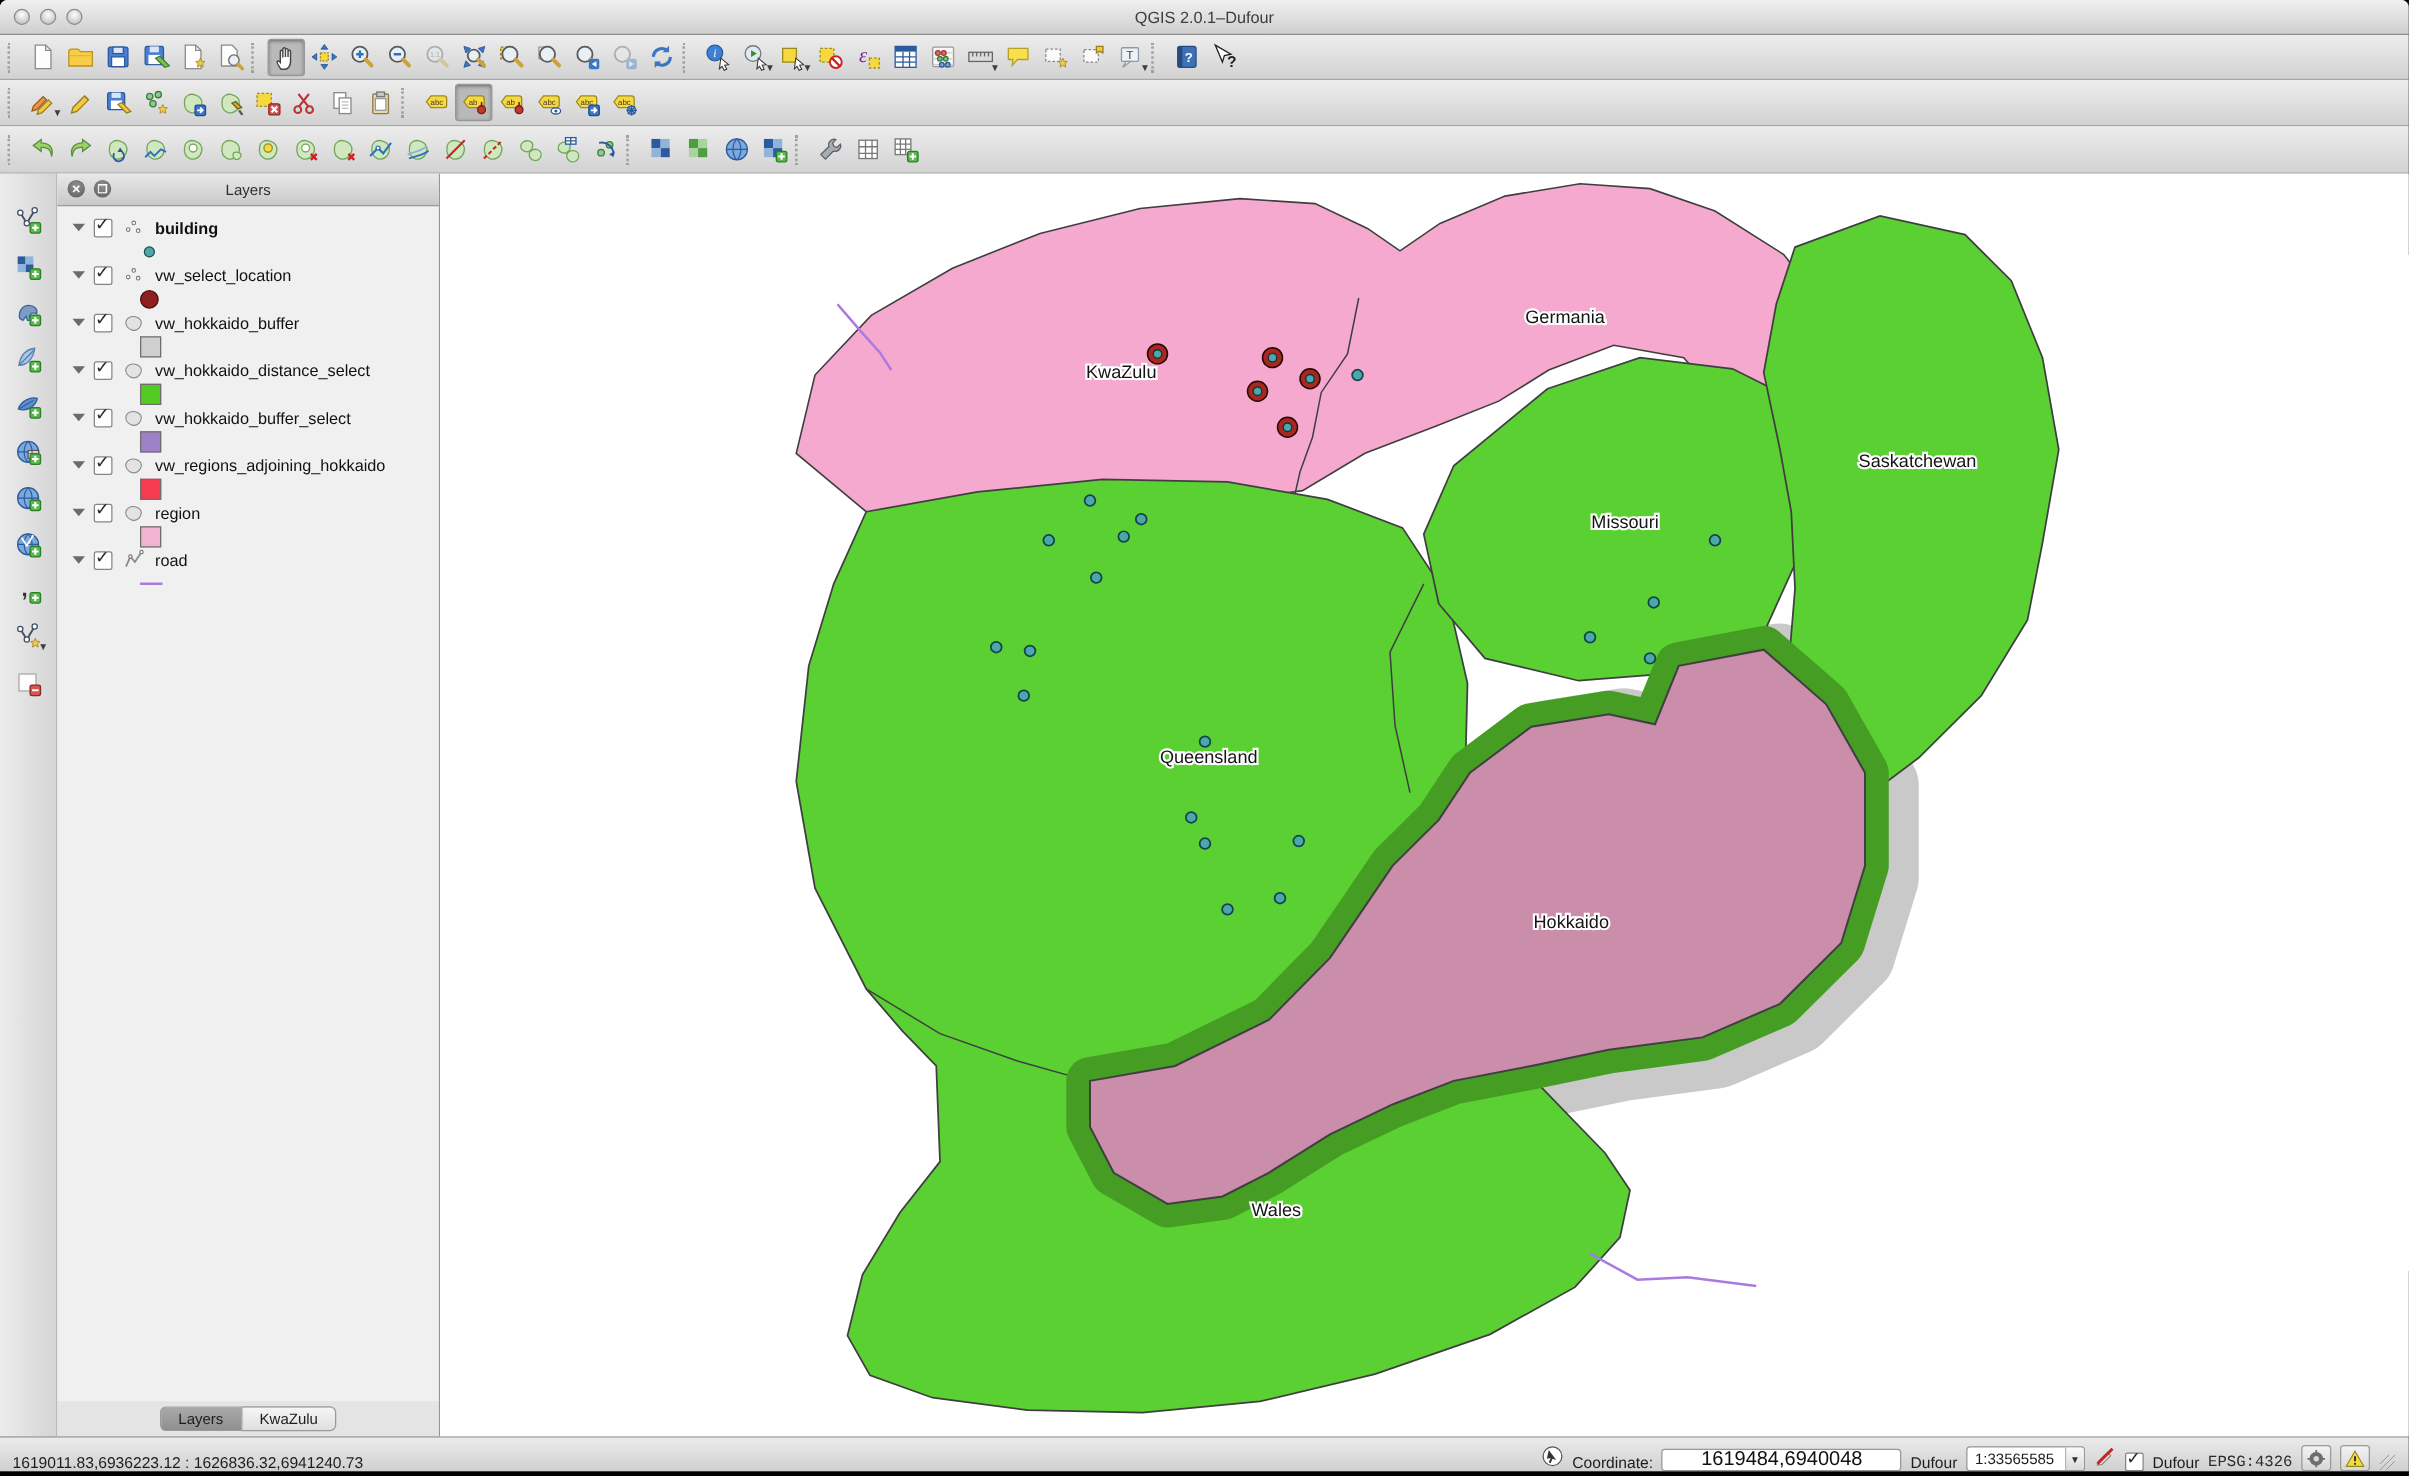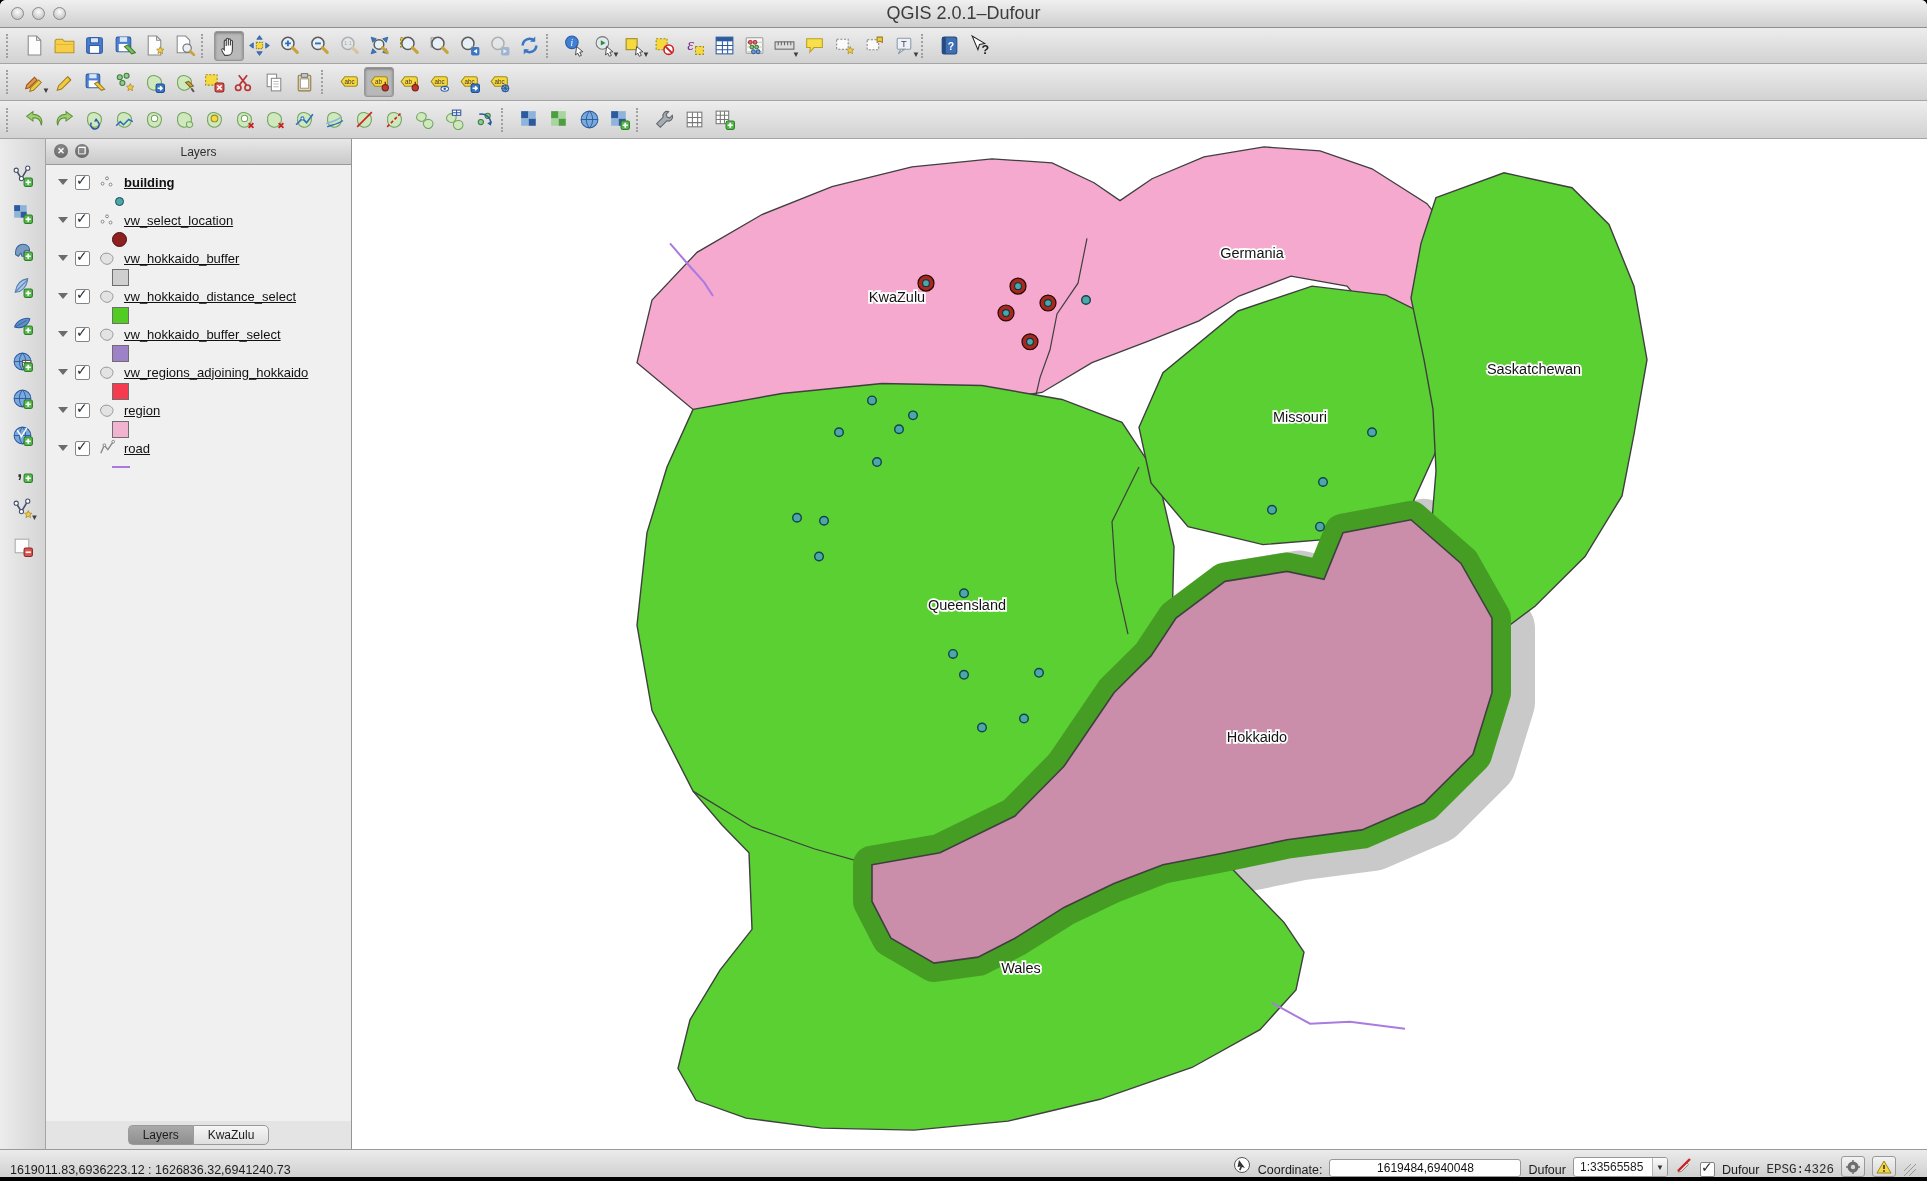--- a/index.html
+++ b/index.html
@@ -1,19 +1,19 @@
 <!DOCTYPE html>
 <html><head>
 <meta charset="utf-8">
 <style>
   html,body{margin:0;padding:0;background:#000;}
   body{width:1927px;height:1181px;position:relative;font-family:"Liberation Sans",sans-serif;-webkit-font-smoothing:antialiased;}
   #window{position:absolute;left:0;top:0;width:1927px;height:1177px;display:flex;flex-direction:column;background:#d8d8d8;border-radius:6px 6px 0 0;overflow:hidden;}
   
-  #titlebar{height:27px;flex:0 0 27px;background:linear-gradient(#f0f0f0,#cfcfcf);border-bottom:1px solid #8f8f8f;position:relative;display:flex;align-items:center;justify-content:center;font-size:18px;color:#3c3c3c;}
+  #titlebar{height:27px;flex:0 0 27px;background:linear-gradient(#f0f0f0,#cfcfcf);border-bottom:1px solid #8f8f8f;position:relative;display:flex;align-items:center;justify-content:center;font-size:13px;color:#3c3c3c;}
   .lights{position:absolute;left:11px;top:7px;display:flex;gap:8px;}
   .light{width:13px;height:13px;border-radius:50%;background:radial-gradient(circle at 50% 35%,#fdfdfd,#b5b5b5);border:1px solid #8a8a8a;box-sizing:border-box;}
   
   .toolbar{display:flex;align-items:center;padding:0 4px;background:linear-gradient(#ededed,#d2d2d2);border-bottom:1px solid #a5a5a5;flex:0 0 auto;}
   #tbrow1{height:35px;} #tbrow2{height:36px;} #tbrow3{height:37px;}
   .tbbtn{width:30px;height:30px;display:flex;align-items:center;justify-content:center;position:relative;border-radius:3px;flex:0 0 auto;}
   .tbbtn.pressed{background:#b9b9b9;box-shadow:inset 0 1px 3px rgba(0,0,0,.4);border:1px solid #979797;box-sizing:border-box;}
   .tbbtn.disabled{opacity:.38;}
   .tbbtn .dd{position:absolute;right:-1px;bottom:3px;font-size:8px;color:#3f3f3f;line-height:6px;}
   .tbsep{width:7px;height:24px;border-left:2px dotted #a0a0a0;margin:0 4px 0 2px;flex:0 0 auto;}
@@ -22,36 +22,36 @@
   #lefttoolbar{width:46px;flex:0 0 46px;background:linear-gradient(90deg,#ececec,#d5d5d5);border-right:1px solid #a5a5a5;display:flex;flex-direction:column;align-items:center;padding-top:22px;gap:7px;box-sizing:border-box;}
   #layers-panel{width:306px;flex:0 0 306px;border-right:1px solid #959595;display:flex;flex-direction:column;background:#ededed;box-sizing:border-box;}
   .panel-header{height:25px;flex:0 0 25px;background:linear-gradient(#e8e8e8,#c9c9c9);border-bottom:1px solid #9a9a9a;display:flex;align-items:center;justify-content:center;position:relative;font-size:12px;color:#2e2e2e;}
   .phbtns{position:absolute;left:8px;top:5px;display:flex;gap:7px;}
   .phbtn{width:14px;height:14px;border-radius:50%;background:radial-gradient(circle at 50% 35%,#909090,#5c5c5c);color:#fff;font-size:9px;line-height:14px;text-align:center;font-weight:bold;}
   .panel-body{flex:1;background:#f0f0f0;padding-top:6px;overflow:hidden;}
   .layer-row{display:flex;align-items:center;height:22px;padding-left:12px;gap:7px;font-size:13px;color:#111;}
   .tri{width:0;height:0;border-left:5px solid transparent;border-right:5px solid transparent;border-top:6px solid #6b6b6b;flex:0 0 auto;}
   .cb{width:13px;height:13px;background:#fff;border:1px solid #848484;border-radius:2px;position:relative;flex:0 0 auto;}
   .cb .ck{position:absolute;left:0px;top:-4px;font-size:14px;color:#22303a;font-family:"DejaVu Sans",sans-serif;}
-  .layer-label{white-space:nowrap;text-decoration:underline;}
+  .layer-label{white-space:nowrap;}
   .layer-label.active{font-weight:bold;}
   .swatch-row{height:16px;display:flex;align-items:center;padding-left:66px;}
   .panel-tabs{height:28px;flex:0 0 28px;display:flex;align-items:center;justify-content:center;background:#e4e4e4;}
   .ptab{font-size:12px;color:#1c1c1c;border:1px solid #9a9a9a;padding:2px 14px;background:linear-gradient(#f6f6f6,#dedede);}
   .ptab.active{background:linear-gradient(#a9a9a9,#8f8f8f);}
   .ptab:first-child{border-radius:5px 0 0 5px;border-right:none;}
   .ptab:last-child{border-radius:0 5px 5px 0;}
   #map-canvas{flex:1;position:relative;background:#fff;overflow:hidden;}
   #map-svg{position:absolute;left:0;top:0;width:100%;height:100%;}
   
   #statusbar{height:27px;flex:0 0 27px;background:linear-gradient(#ebebeb,#d0d0d0);border-top:1px solid #9a9a9a;display:flex;align-items:flex-end;padding:0 10px;font-size:12.5px;color:#1d1d1d;gap:7px;}
   #extent-text{white-space:nowrap;}
   .sb-spacer{flex:1;}
   .sb-label{white-space:nowrap;margin-top:14px;}
-  #coord-input{width:190px;height:16px;border:1px solid #979797;border-radius:3px;text-align:center;font-size:12px;font-family:"Liberation Sans",sans-serif;color:#111;background:#fff;padding:0;margin-top:24px;}
+  #coord-input{width:190px;height:16px;border:1px solid #979797;border-radius:3px;text-align:center;font-size:16px;font-family:"Liberation Sans",sans-serif;color:#111;background:#fff;padding:0;margin-top:24px;}
   .combo{display:flex;align-items:center;height:18px;border:1px solid #979797;border-radius:3px;background:#fff;overflow:hidden;}
   .combo .cval{padding:0 6px;font-size:12px;min-width:66px;}
   .combo .carr{width:14px;height:18px;background:linear-gradient(#fbfbfb,#d9d9d9);border-left:1px solid #b5b5b5;font-size:8px;color:#333;display:flex;align-items:center;justify-content:center;}
   .sb-btn{height:19px;border:1px solid #9a9a9a;border-radius:3px;background:linear-gradient(#f3f3f3,#d7d7d7);display:flex;align-items:center;justify-content:center;padding:0 3px;}
   .sbcb{width:13px;height:13px;background:#fff;border:1px solid #848484;border-radius:2px;position:relative;}
   .sbcb .ck{position:absolute;left:0;top:-4px;font-size:14px;color:#22303a;font-family:"DejaVu Sans",sans-serif;}
   #crs-text{color:#2b2b2b;font-family:Liberation Mono, monospace;}
   .grip{width:14px;height:14px;position:relative;}
   .grip:before{content:"";position:absolute;right:1px;bottom:1px;width:12px;height:12px;
     background:linear-gradient(135deg,transparent 48%,#9a9a9a 49%,#9a9a9a 52%,transparent 53%),

